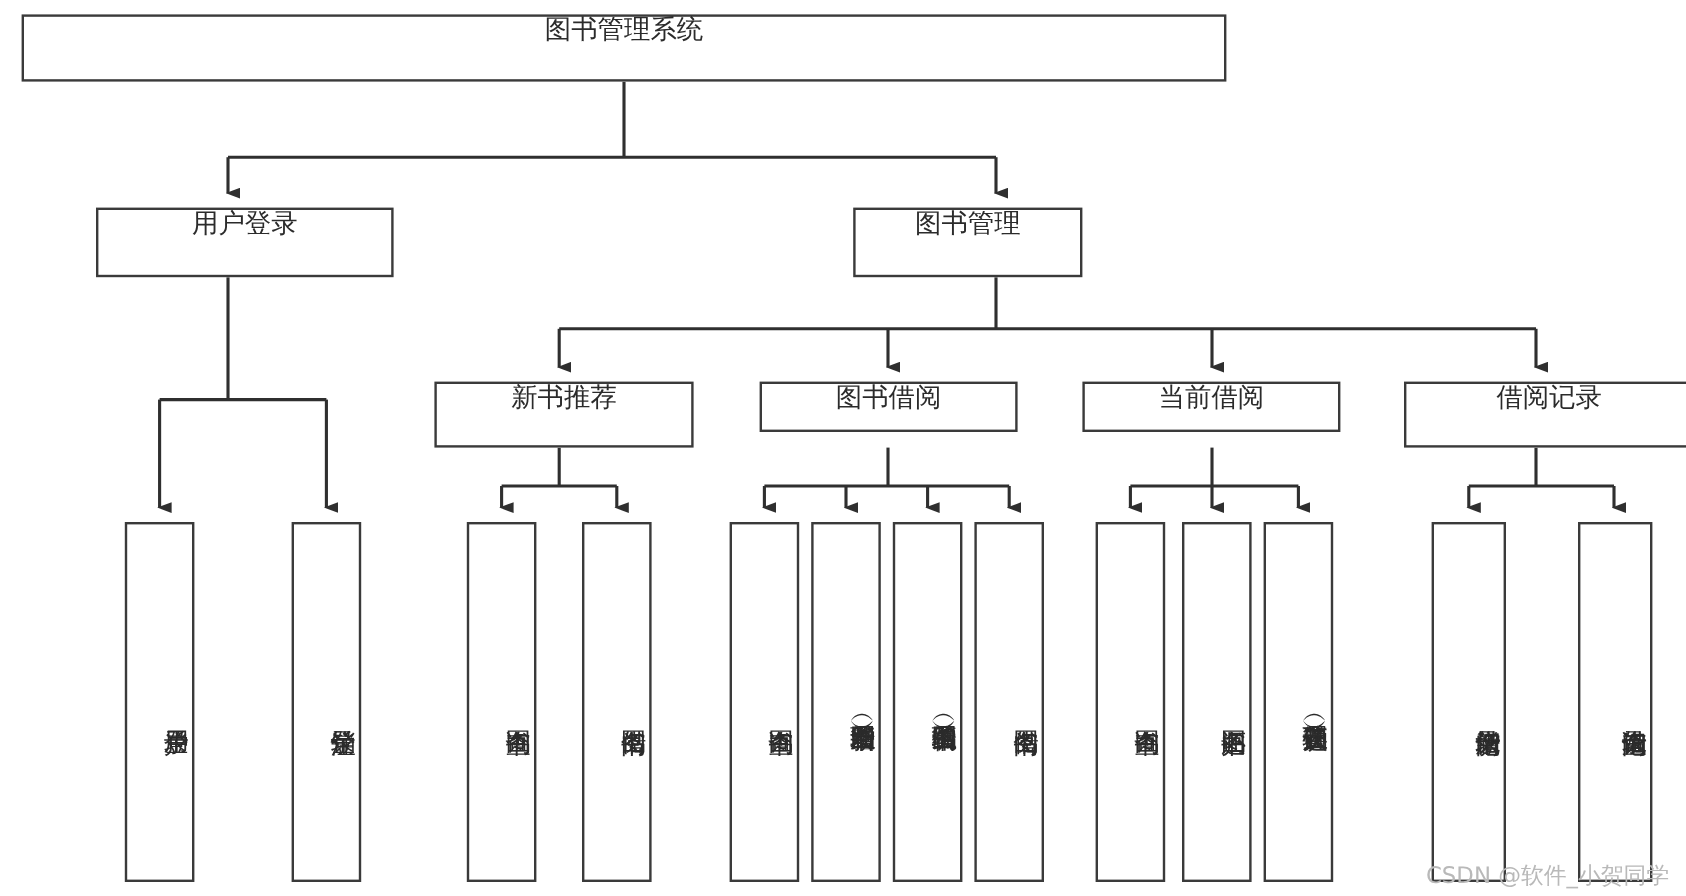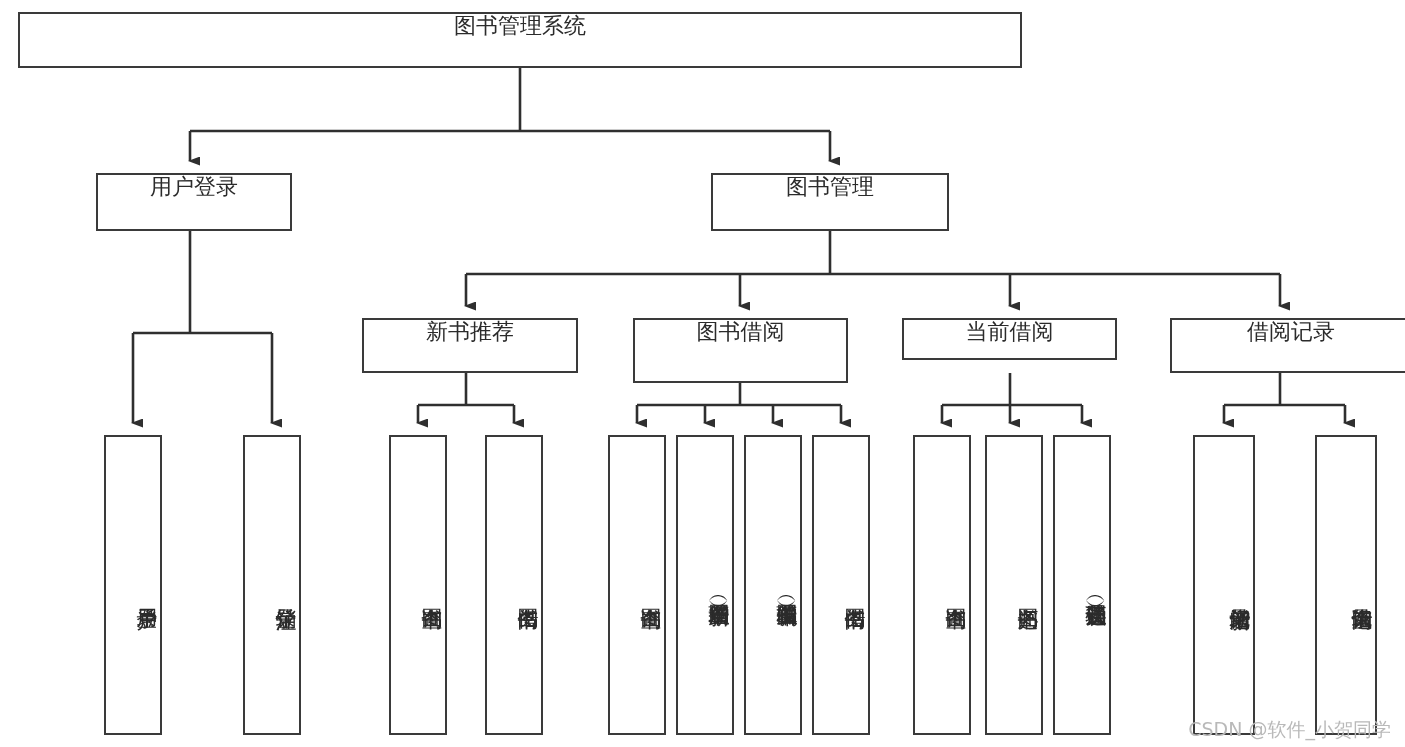--- a/index.html
+++ b/index.html
@@ -117,31 +117,31 @@
       <path d="M1224,405 L1345,405"></path>
       <path d="M1224,405 L1224,423" marker-end="url(#arrow)"></path>
       <path d="M1345,405 L1345,423" marker-end="url(#arrow)"></path>
     </g>
   </svg>
 
   <div class="node horiz" style="left:18px; top:12px; width:1004px; height:56px;">
     <span>图书管理系统</span>
   </div>
 
-  <div class="node horiz" style="left:96px; top:173px; width:196px; height:58px;">
+  <div class="node horiz" style="left:80px; top:173px; width:248px; height:58px;">
     <span>用户登录</span>
   </div>
-  <div class="node horiz" style="left:711px; top:173px; width:238px; height:58px;">
+  <div class="node horiz" style="left:711px; top:173px; width:191px; height:58px;">
     <span>图书管理</span>
   </div>
 
   <div class="node horiz" style="left:362px; top:318px; width:216px; height:55px;">
     <span>新书推荐</span>
   </div>
-  <div class="node horiz" style="left:633px; top:318px; width:215px; height:65px;">
+  <div class="node horiz" style="left:633px; top:318px; width:215px; height:42px;">
     <span>图书借阅</span>
   </div>
   <div class="node horiz" style="left:902px; top:318px; width:215px; height:42px;">
     <span>当前借阅</span>
   </div>
   <div class="node horiz" style="left:1170px; top:318px; width:242px; height:55px;">
     <span>借阅记录</span>
   </div>
 
   <div class="node vert" style="left:104px; top:435px; width:58px; height:300px;">

